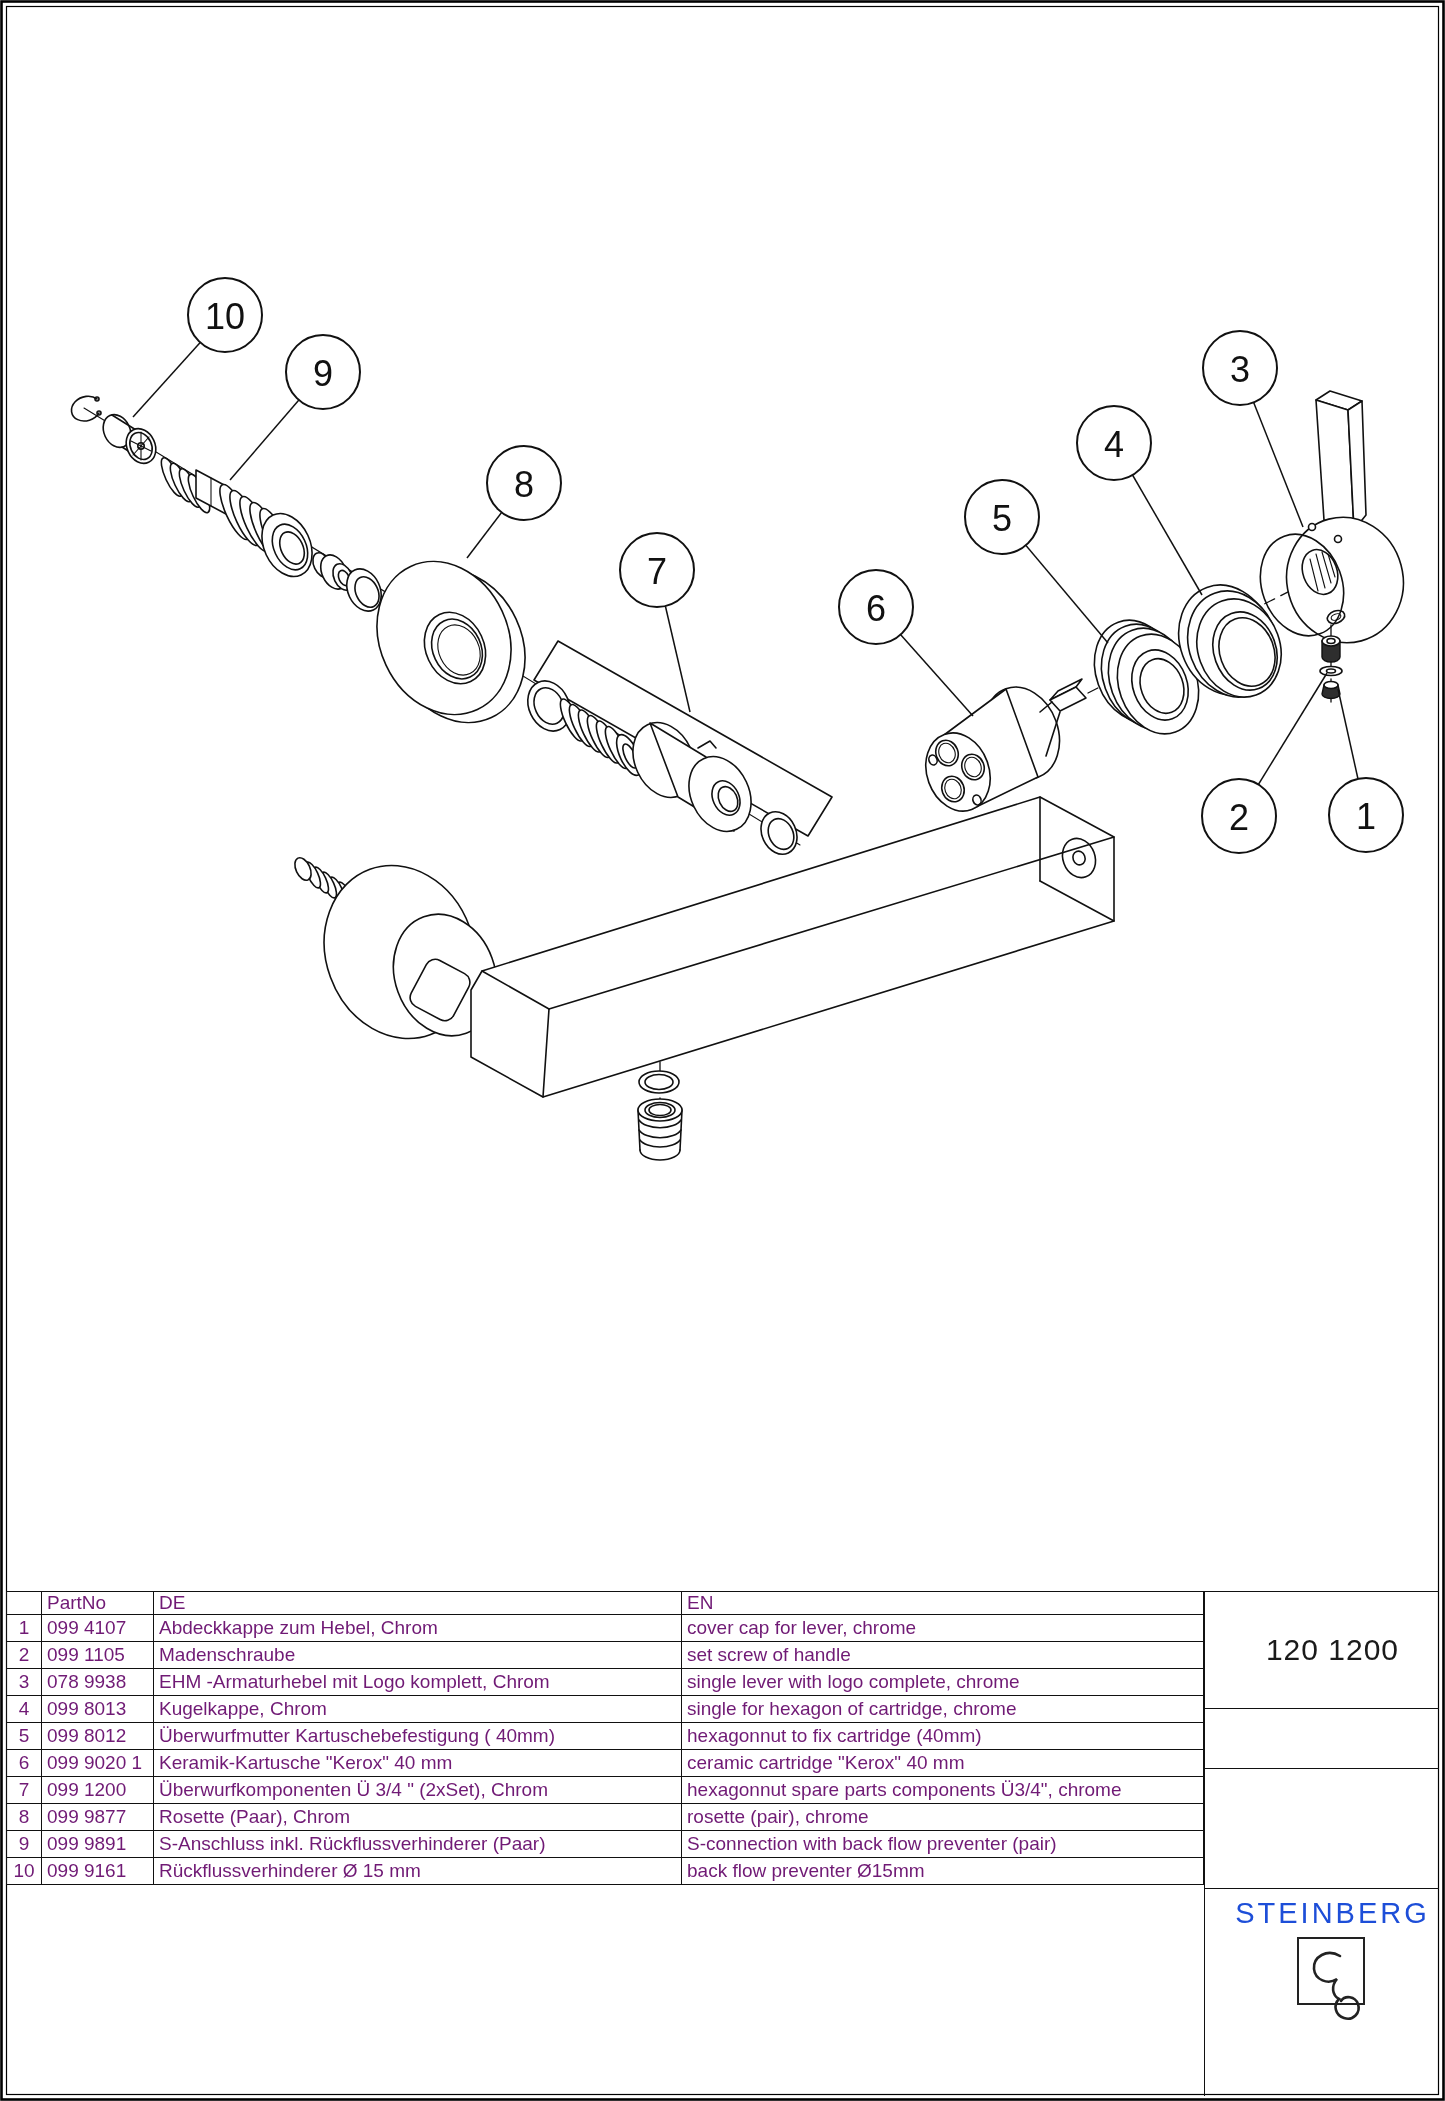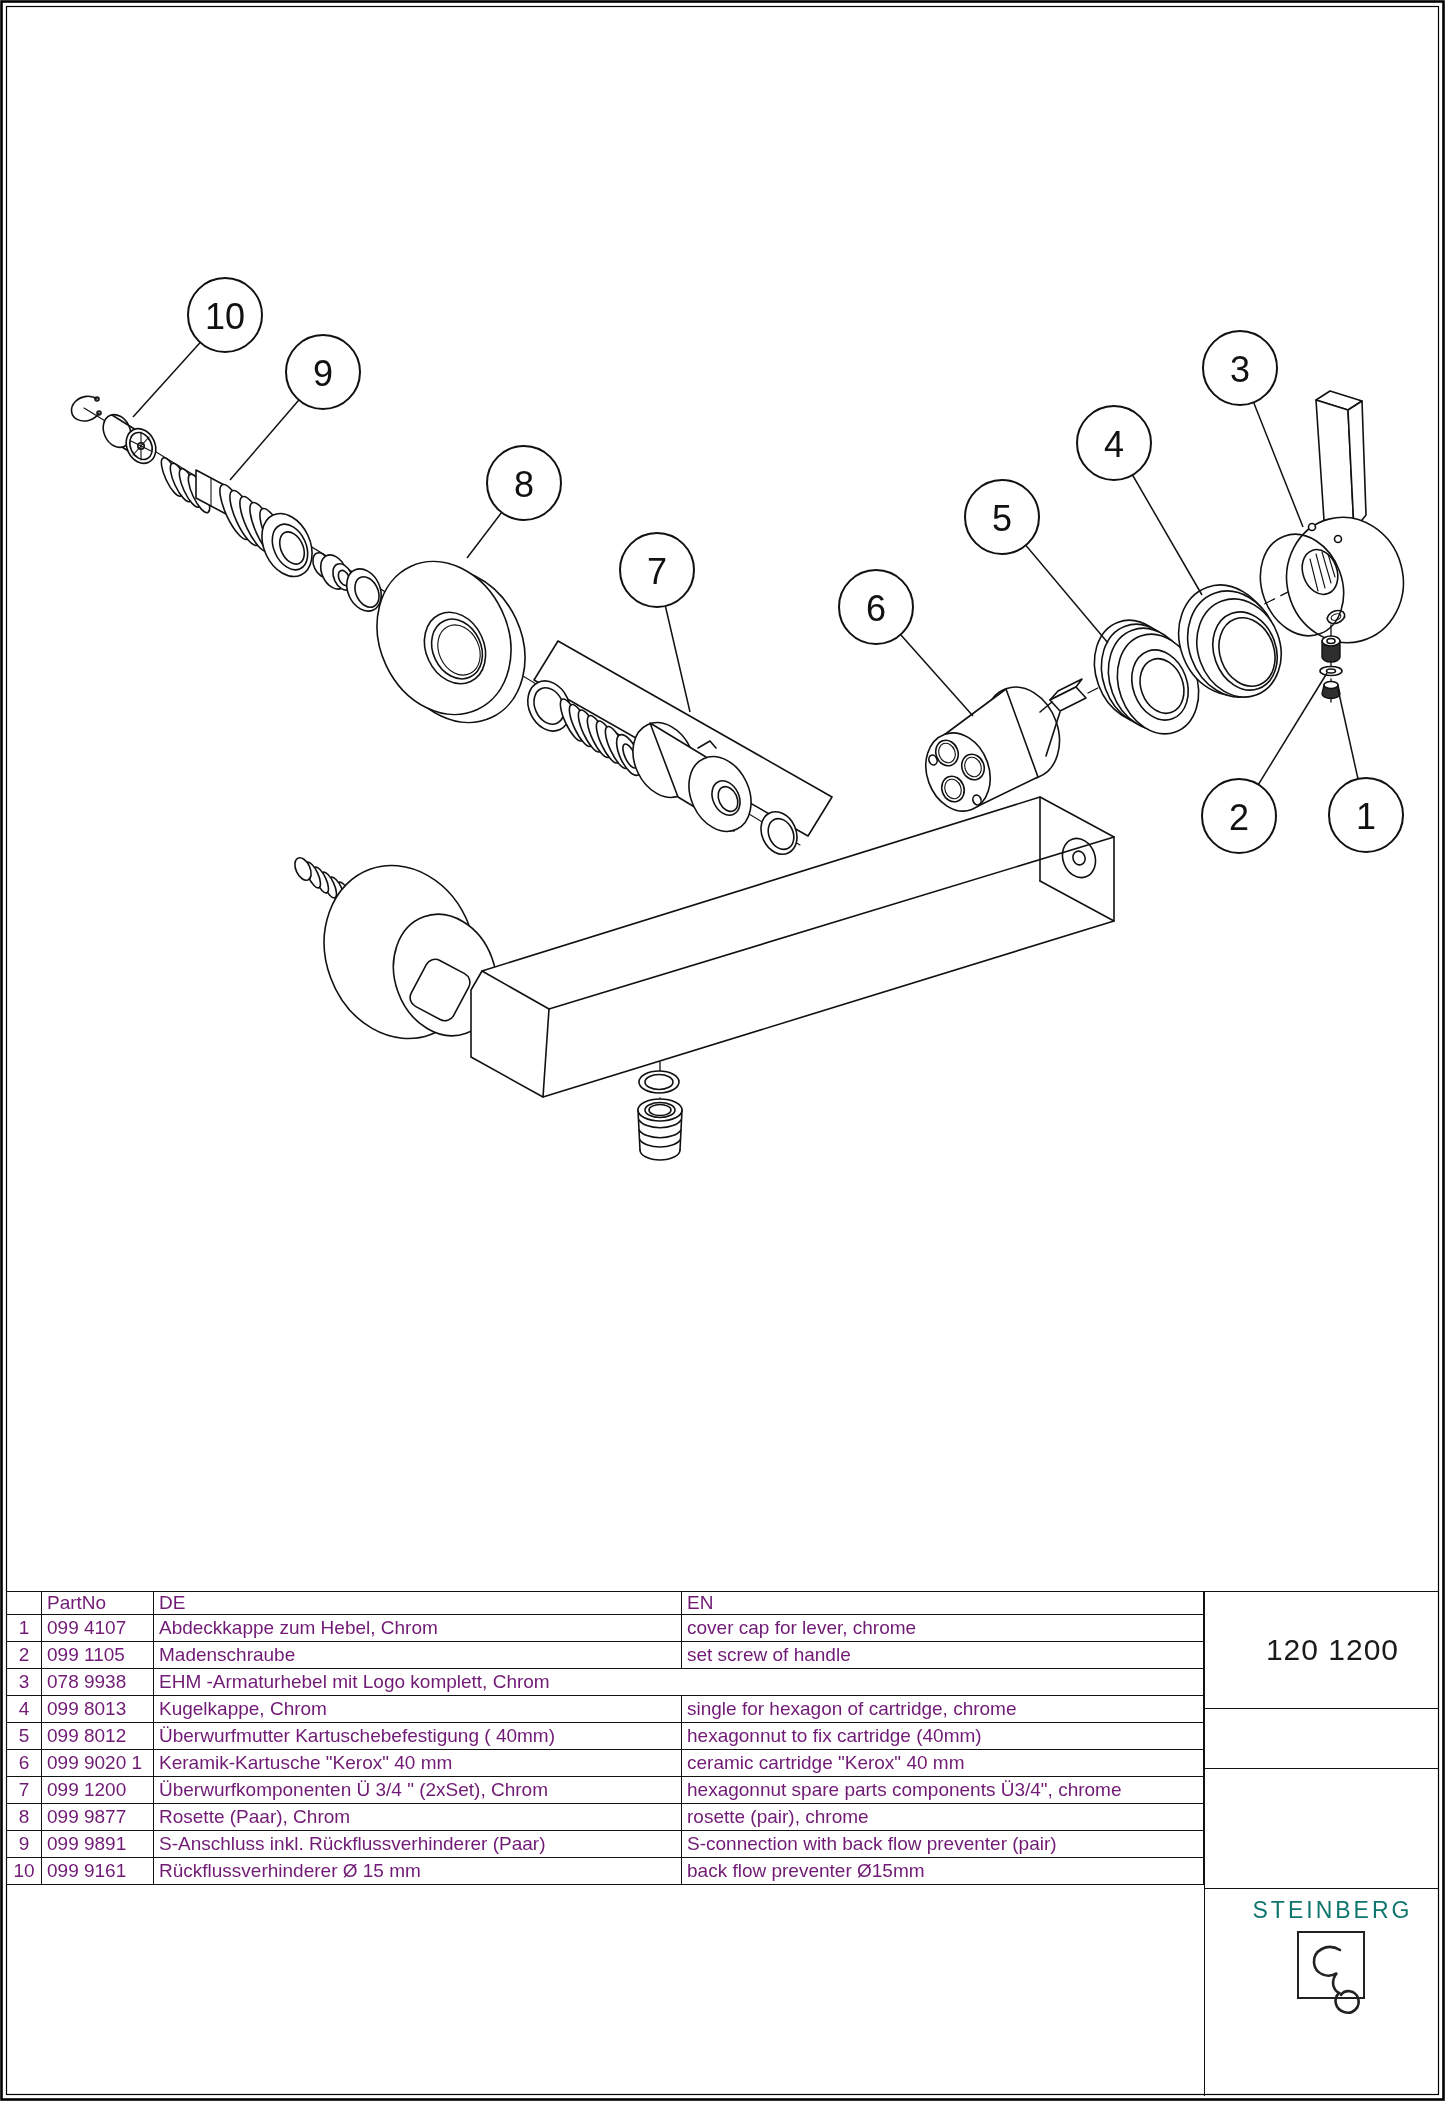--- a/index.html
+++ b/index.html
@@ -32,21 +32,21 @@
   .title-block{position:absolute;left:1204px;top:1591px;width:235px;height:505px;
                border-left:1px solid #111;border-top:1px solid #111;box-sizing:border-box;}
   .tb-cell{display:flex;align-items:center;justify-content:center;box-sizing:border-box;
            border-bottom:1px solid #111;font-size:30px;letter-spacing:1px;color:#1a1a1a;padding-left:21px;}
   .tb-model{height:117px;}
   .tb-date{height:60px;}
   .tb-empty1{height:60px;}
   .tb-empty2{height:120px;}
   .tb-brand{height:146px;border-bottom:none;flex-direction:column;justify-content:flex-start;
             padding-top:8px;}
-  .brand-text{font-size:23px;letter-spacing:3px;font-weight:300;color:#0f766e;text-align:center;}
+  .brand-text{font-size:29px;letter-spacing:3px;font-weight:300;color:#1d4ed8;text-align:center;}
   .brand-logo{margin-top:4px;}
 </style>
 </head>
 <body>
 
 <div class="page">
 
   <svg class="drawing" width="1445" height="2101" viewBox="0 0 1445 2101">
 
     <rect class="frame-outer" x="1.5" y="1.5" width="1442" height="2098"></rect>
@@ -275,20 +275,21 @@
         <div class="tr">
           <div class="td no">2</div>
           <div class="td">099 1105</div>
           <div class="td">Madenschraube</div>
           <div class="td">set screw of handle</div>
         </div>
         <div class="tr">
           <div class="td no">3</div>
           <div class="td">078 9938</div>
           <div class="td">EHM -Armaturhebel mit Logo komplett, Chrom</div>
+          <div class="td">single lever with logo complete, chrome</div>
         </div>
         <div class="tr">
           <div class="td no">4</div>
           <div class="td">099 8013</div>
           <div class="td">Kugelkappe, Chrom</div>
           <div class="td">single for hexagon of cartridge, chrome</div>
         </div>
         <div class="tr">
           <div class="td no">5</div>
           <div class="td">099 8012</div>

